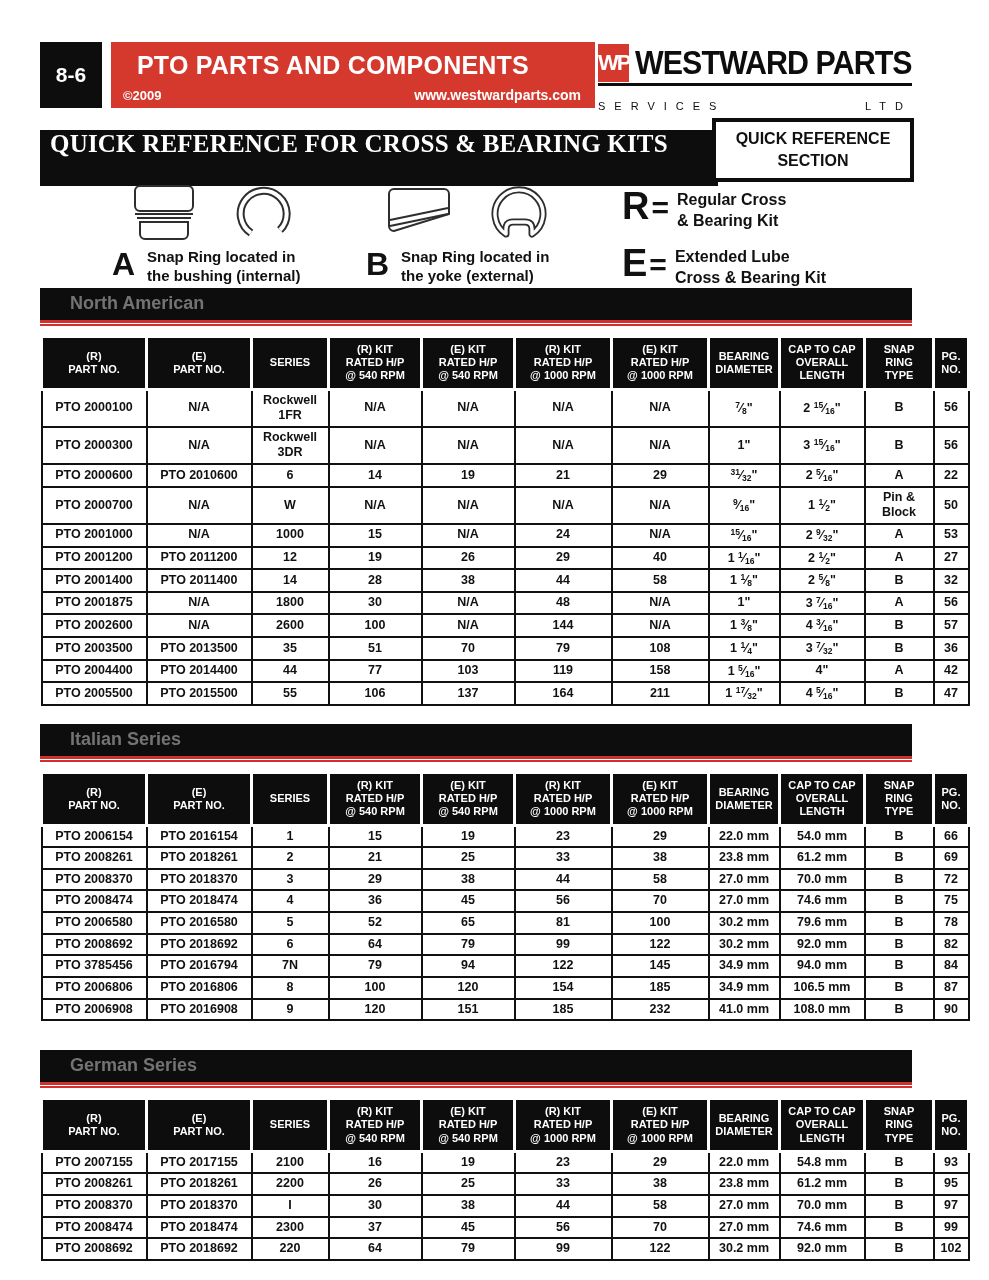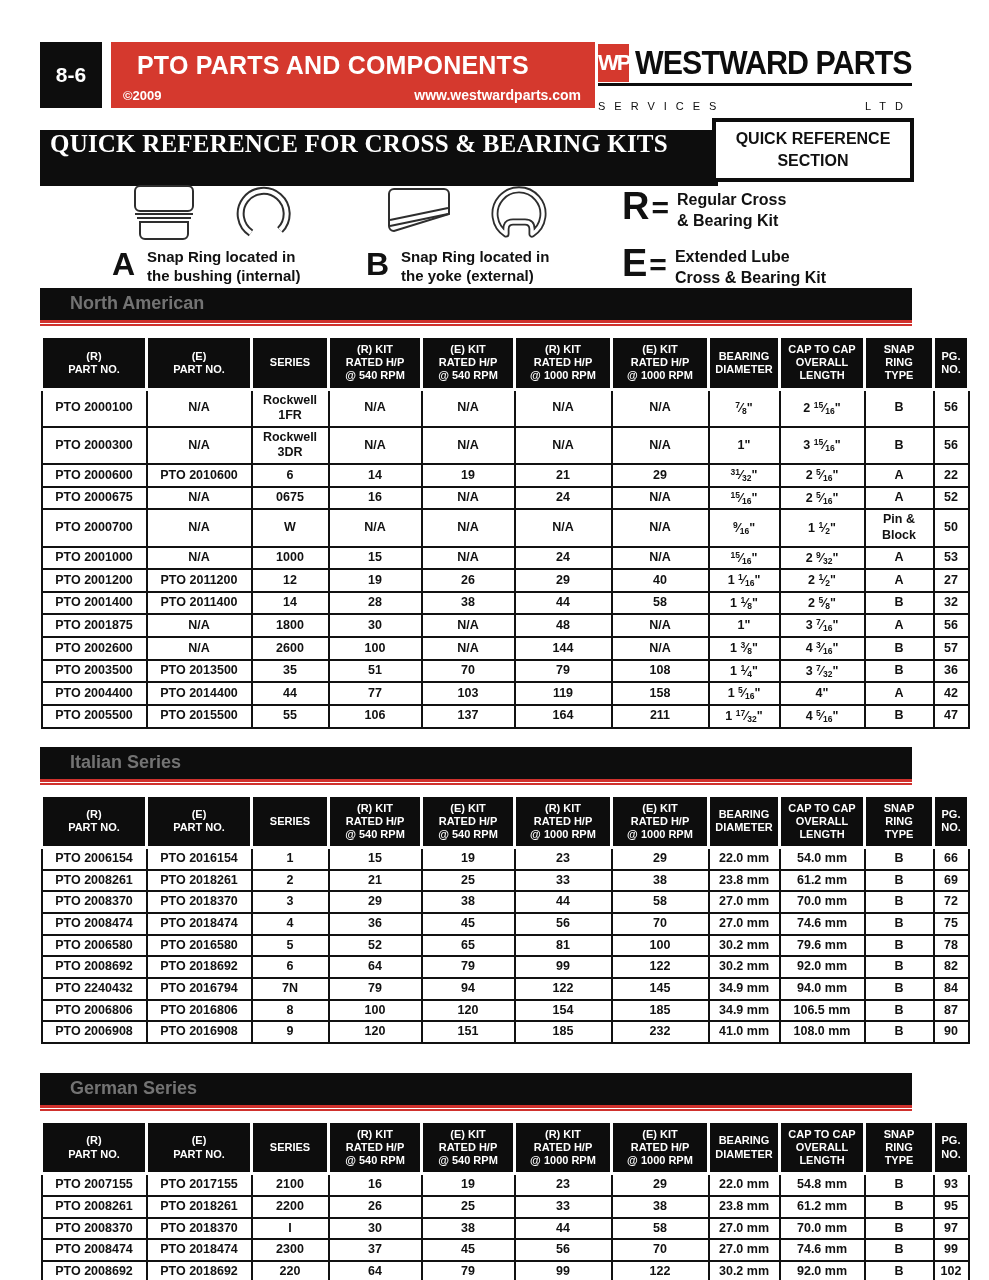--- a/index.html
+++ b/index.html
@@ -230,33 +230,20 @@
               <td class="c3">14</td>
               <td class="c4">19</td>
               <td class="c5">21</td>
               <td class="c6">29</td>
               <td class="c7"><sup>31</sup>⁄<sub>32</sub>"</td>
               <td class="c8">2 <sup>5</sup>⁄<sub>16</sub>"</td>
               <td class="c9">A</td>
               <td class="c10">22</td>
             </tr>
             <tr>
-              <td class="c0">PTO 2000675</td>
-              <td class="c1">N/A</td>
-              <td class="c2">0675</td>
-              <td class="c3">16</td>
-              <td class="c4">N/A</td>
-              <td class="c5">24</td>
-              <td class="c6">N/A</td>
-              <td class="c7"><sup>15</sup>⁄<sub>16</sub>"</td>
-              <td class="c8">2 <sup>5</sup>⁄<sub>16</sub>"</td>
-              <td class="c9">A</td>
-              <td class="c10">52</td>
-            </tr>
-            <tr>
               <td class="c0">PTO 2000700</td>
               <td class="c1">N/A</td>
               <td class="c2">W</td>
               <td class="c3">N/A</td>
               <td class="c4">N/A</td>
               <td class="c5">N/A</td>
               <td class="c6">N/A</td>
               <td class="c7"><sup>9</sup>⁄<sub>16</sub>"</td>
               <td class="c8">1 <sup>1</sup>⁄<sub>2</sub>"</td>
               <td class="c9">Pin &amp; Block</td>
@@ -464,21 +451,21 @@
               <td class="c3">64</td>
               <td class="c4">79</td>
               <td class="c5">99</td>
               <td class="c6">122</td>
               <td class="c7">30.2 mm</td>
               <td class="c8">92.0 mm</td>
               <td class="c9">B</td>
               <td class="c10">82</td>
             </tr>
             <tr>
-              <td class="c0">PTO 2240432</td>
+              <td class="c0">PTO 3785456</td>
               <td class="c1">PTO 2016794</td>
               <td class="c2">7N</td>
               <td class="c3">79</td>
               <td class="c4">94</td>
               <td class="c5">122</td>
               <td class="c6">145</td>
               <td class="c7">34.9 mm</td>
               <td class="c8">94.0 mm</td>
               <td class="c9">B</td>
               <td class="c10">84</td>

